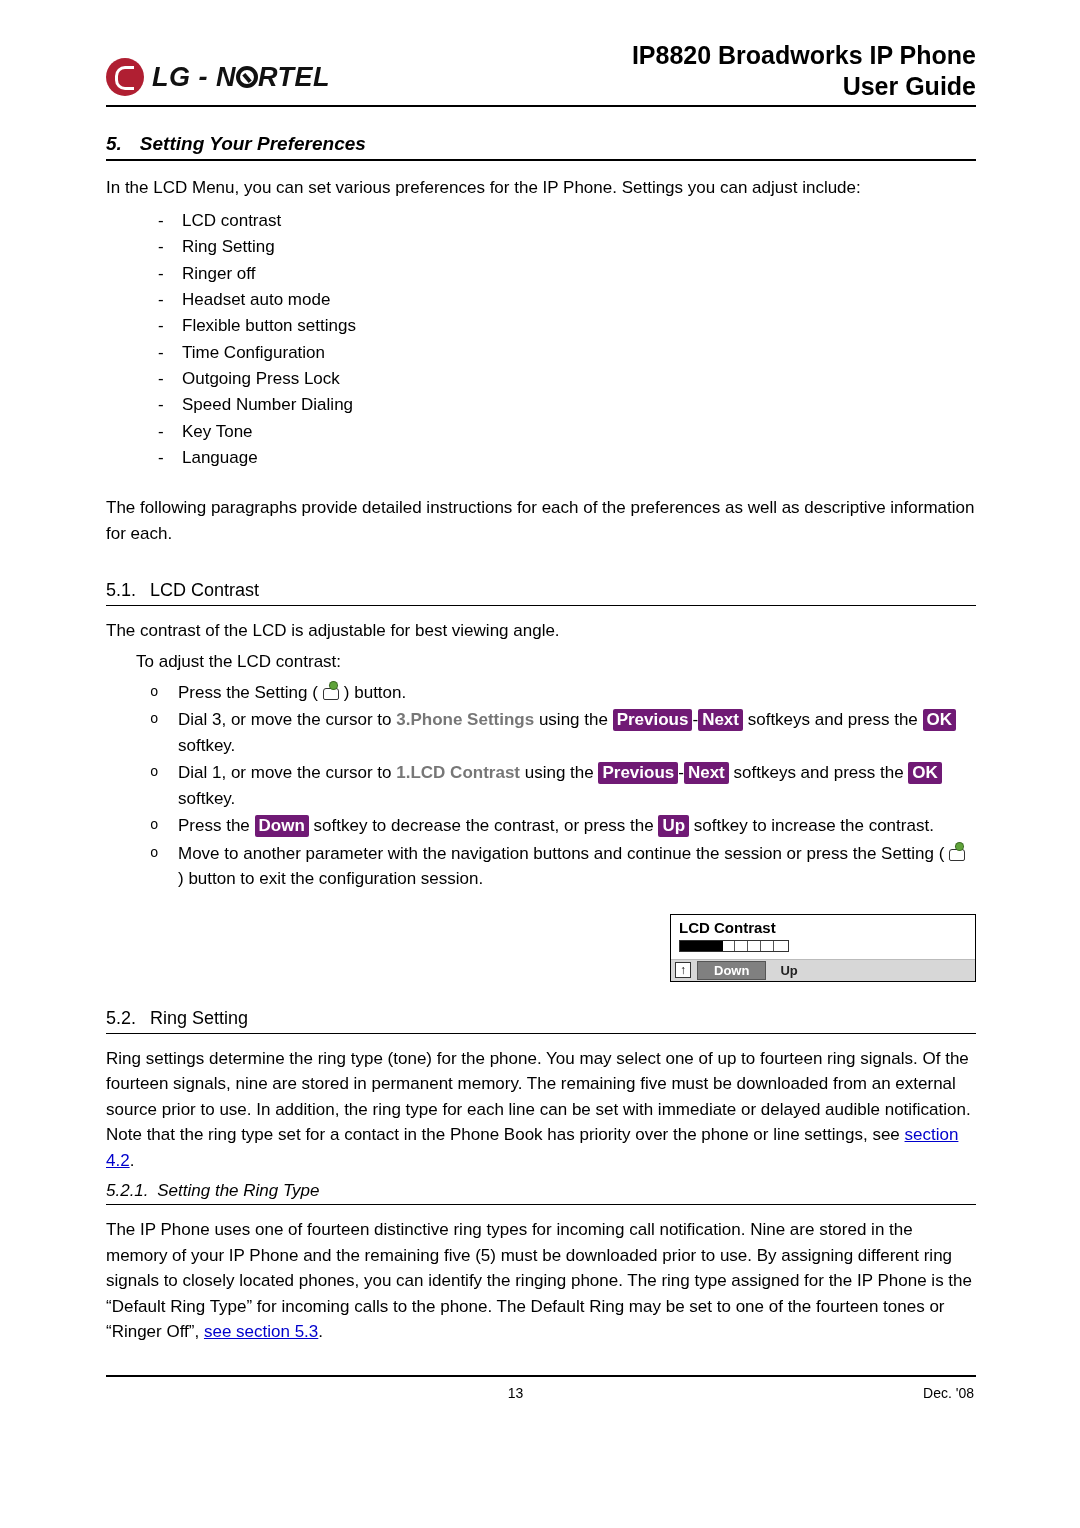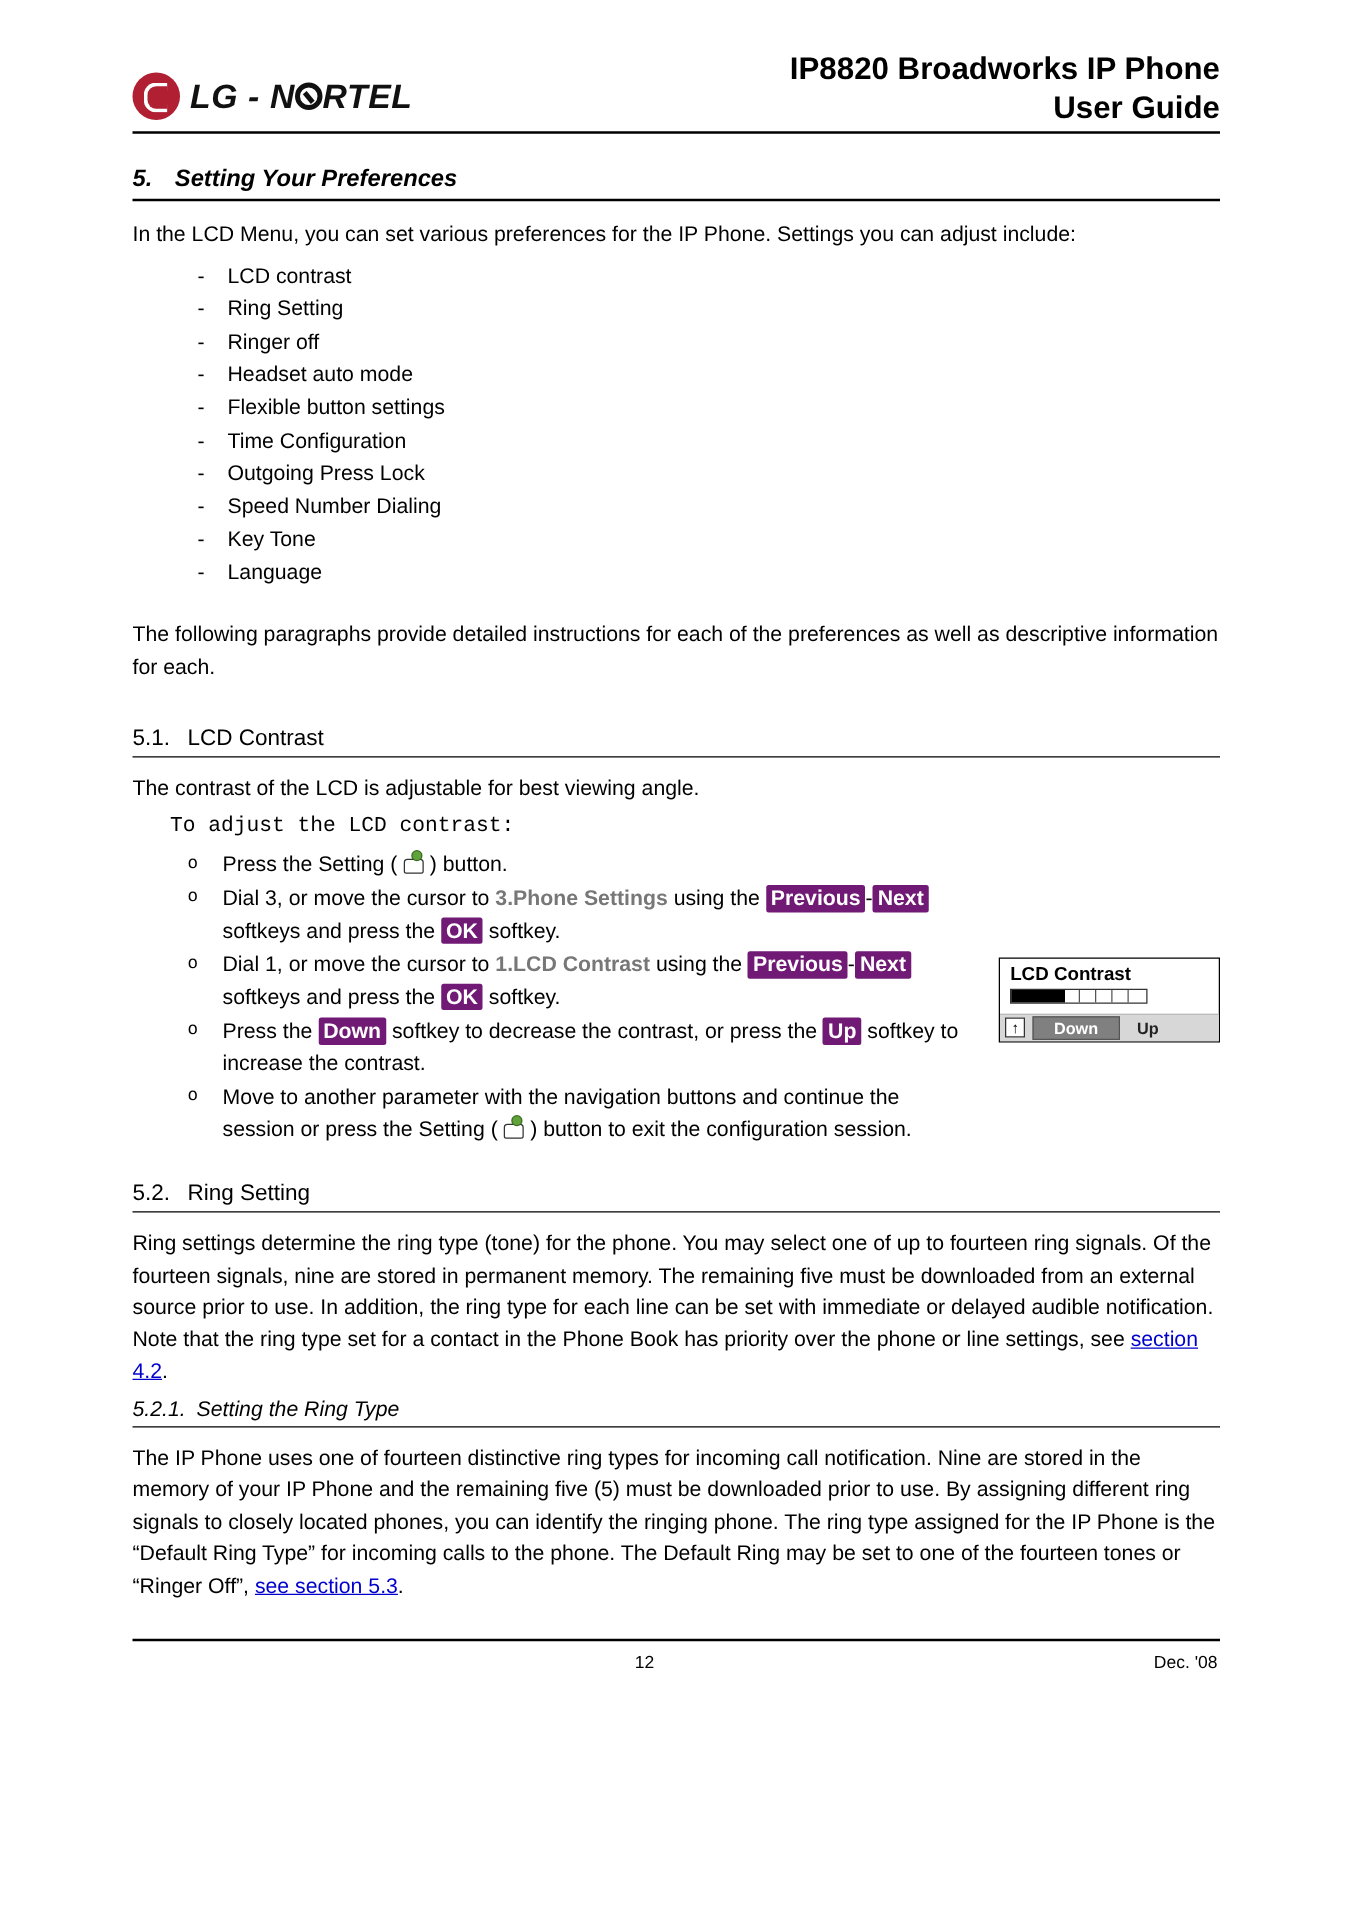--- a/index.html
+++ b/index.html
@@ -15,30 +15,30 @@
   .doc-title { text-align: right; font-size: 25px; font-weight: bold; line-height: 1.25; }
   .hdr-rule { border: none; border-top: 2.5px solid #000; margin-bottom: 26px; }
   .sec-head { display: flex; align-items: baseline; gap: 18px; font-size: 19px; font-weight: bold; font-style: italic; margin: 18px 0 4px 0; }
   .sec-rule { border: none; border-top: 2.5px solid #000; margin-bottom: 14px; }
   .para { font-size: 17px; line-height: 1.5; margin-bottom: 8px; }
   .dash-list { list-style: none; padding-left: 76px; }
   .dash-list li { font-size: 17px; line-height: 1.55; position: relative; }
   .dash-list li::before { content: "-"; position: absolute; left: -24px; }
   .sub-head { display: flex; align-items: flex-start; gap: 14px; font-size: 18px; margin: 34px 0 4px 0; }
   .sub-rule { border: none; border-top: 1.5px solid #000; margin-bottom: 12px; }
-  .indent-line { font-size: 17px; padding-left: 30px; margin-bottom: 8px; font-family: Liberation Mono, monospace; }
+  .indent-line { font-size: 17px; padding-left: 30px; margin-bottom: 8px; }
   .o-list { list-style: none; padding-left: 72px; }
   .o-list li { font-size: 17px; line-height: 1.5; position: relative; margin-bottom: 2px; padding-right: 4px; }
   .o-list li::before { content: "o"; position: absolute; left: -28px; font-family: "Courier New", monospace; font-size: 14px; top: 2px; }
   .bold-soft { color: #777; font-weight: bold; }
   .soft-chip { display: inline-block; background: #701a75; color: #fff; font-weight: bold; padding: 0 4px; border-radius: 2px; line-height: 1.25; }
   .icon-setting { display: inline-block; width: 26px; height: 18px; position: relative; vertical-align: -2px; }
   .icon-setting::before { content: ""; position: absolute; left: 5px; top: 6px; width: 14px; height: 10px; border: 1.5px solid #333; border-radius: 3px 3px 2px 2px; }
   .icon-setting::after { content: ""; position: absolute; left: 12px; top: 0px; width: 7px; height: 7px; background: #5fa33a; border-radius: 50%; box-shadow: 0 0 0 1px #3a6a20; }
-  .two-col { display: flex; gap: 18px; align-items: center; }
+  .two-col { display: flex; gap: 18px; align-items: flex-end; flex-direction: column; }
   .two-col .left { flex: 1 1 auto; }
   .lcd-box { width: 306px; border: 1.5px solid #000; background: #fff; margin-top: 2px; }
   .lcd-top { padding: 4px 8px 2px 8px; font-size: 15px; font-weight: bold; }
   .lcd-bar-row { padding: 0 8px 3px 8px; }
   .lcd-bar { display: inline-block; width: 110px; height: 12px; border: 1px solid #333; position: relative; background: #fff; }
   .lcd-bar .fill { position: absolute; left: 0; top: 0; bottom: 0; width: 40%; background: #000; }
   .lcd-bar .tick { position: absolute; top: 0; bottom: 0; width: 1px; background: #555; }
   .lcd-soft-row { display: flex; align-items: center; gap: 6px; background: #d7d7d7; padding: 1px 4px 1px 4px; border-top: 1px solid #bbb; }
   .lcd-arrow { width: 16px; height: 16px; border: 1px solid #333; font-size: 12px; line-height: 14px; text-align: center; background: #fff; }
   .lcd-btn { background: #808080; color: #fff; font-weight: bold; font-size: 13px; padding: 0 16px; border: 1px solid #555; line-height: 17px; }
@@ -150,17 +150,17 @@
     <span style="margin-left:4px;">Setting the Ring Type</span>
   </div>
   <hr class="subsub-rule">
   <p class="para">
     <span>The IP Phone uses one of fourteen distinctive ring types for incoming call notification.  Nine are stored in the memory of your IP Phone and the remaining five (5) must be downloaded prior to use.  By assigning different ring signals to closely located phones, you can identify the ringing phone.  The ring type assigned for the IP Phone is the “Default Ring Type” for incoming calls to the phone.  The Default Ring may be set to one of the fourteen tones or “Ringer Off”, </span><a class="link">see section 5.3</a><span>.</span>
   </p>
 
   <hr class="ftr-rule">
   <div class="ftr">
     <span></span>
-    <span class="pg">12</span>
+    <span class="pg">13</span>
     <span>Dec. '08</span>
   </div>
 
 </div>
 
 </body></html>

